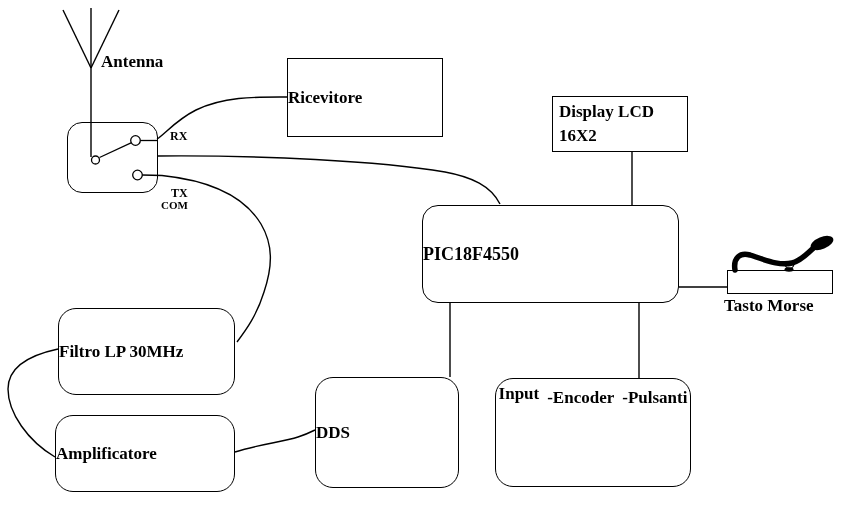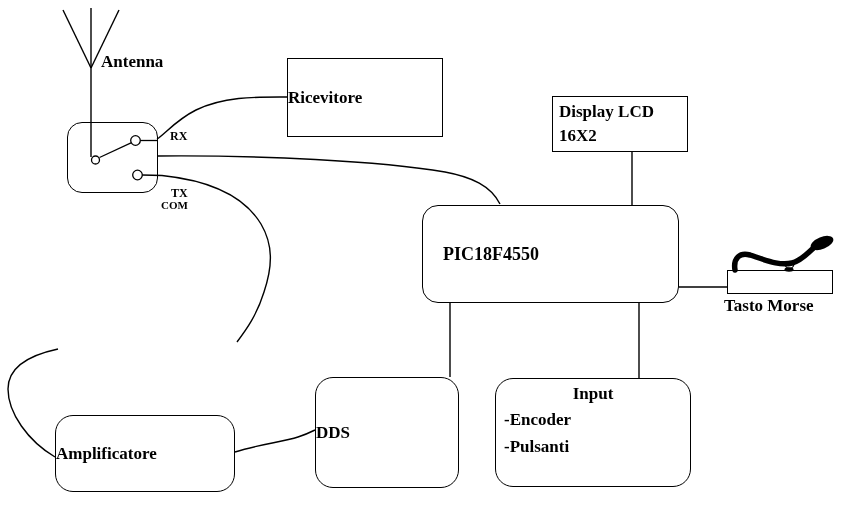--- a/index.html
+++ b/index.html
@@ -34,23 +34,22 @@
   }
   .small-label{font-size:12px;}
   .display-box{
     flex-direction:column;
     align-items:flex-start;
     justify-content:flex-start;
     padding:3px 6px;
     line-height:24px;
   }
   .input-box{
-    flex-direction:column;
     align-items:stretch;
-    justify-content:flex-start;
+    justify-content:center;
     padding-top:5px;
   }
   .input-title{text-align:center;margin-bottom:2px;}
   .input-item{margin-left:8px;line-height:27px;}
   .tasto-label{
     width:112px;
     text-align:left;
   }
 </style>
 </head>
@@ -62,26 +61,29 @@
 
   <div class="box" style="left:287px;top:58px;width:156px;height:79px;">
     <span>Ricevitore</span>
   </div>
 
   <div class="box display-box" style="left:552px;top:96px;width:136px;height:56px;justify-content:space-between;">
     <span>Display LCD</span>
     <span>16X2</span>
   </div>
 
-  <div class="box rounded" style="left:422px;top:205px;width:257px;height:98px;border-radius:16px;font-size:18px;padding-left:20px;">
+  <div class="box rounded" style="left:422px;top:205px;width:257px;height:98px;border-radius:16px;font-size:18px;">
     <span>PIC18F4550</span>
   </div>
 
   <div class="box" style="left:727px;top:270px;width:106px;height:24px;"></div>
 
+  <div class="box rounded" style="left:58px;top:308px;width:177px;height:87px;">
+    <span>Filtro LP 30MHz</span>
+  </div>
 
   <div class="box rounded" style="left:55px;top:415px;width:180px;height:77px;">
     <span>Amplificatore</span>
   </div>
 
   <div class="box rounded" style="left:315px;top:377px;width:144px;height:111px;">
     <span>DDS</span>
   </div>
 
   <div class="box rounded input-box" style="left:495px;top:378px;width:196px;height:109px;">

